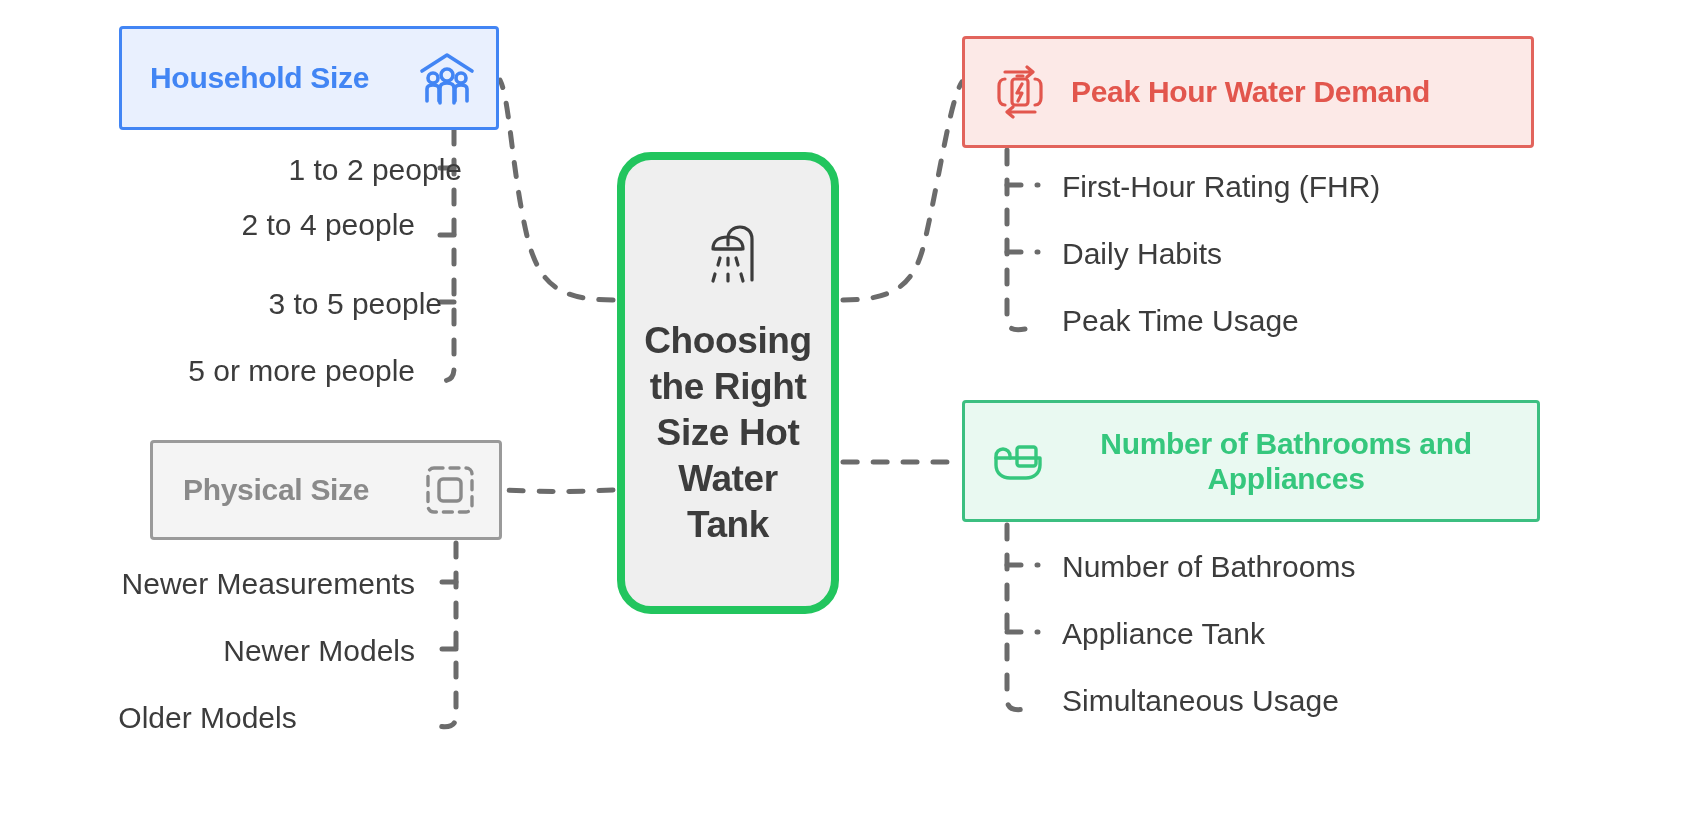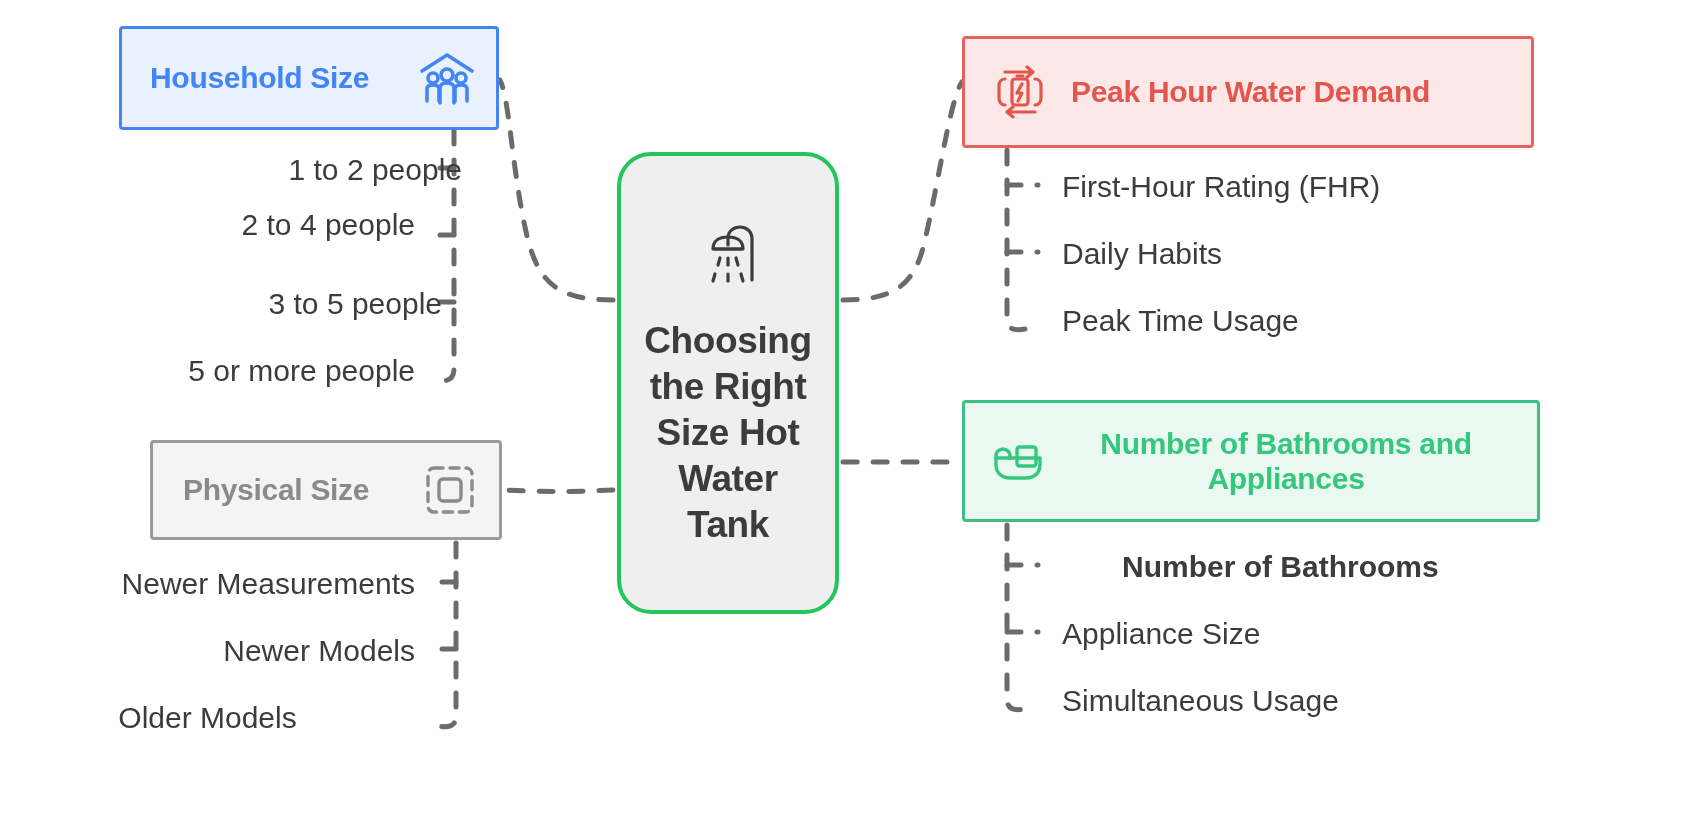--- a/index.html
+++ b/index.html
@@ -25,21 +25,21 @@
   }
 
   
   .center-node {
     position: absolute;
     left: 617px;
     top: 152px;
     width: 222px;
     height: 462px;
     background: #efefef;
-    border: 4px solid #22c55e;
+    border: 8px solid #22c55e;
     border-radius: 34px;
     box-sizing: border-box;
     display: flex;
     flex-direction: column;
     align-items: center;
     justify-content: center;
     gap: 14px;
     z-index: 3;
   }
   .center-icon { display:block; }
@@ -129,21 +129,21 @@
 
   #leaf-ps-0 { left: 0px; top: 569px; width: 415px; text-align: right; }
   #leaf-ps-1 { left: 0px; top: 636px; width: 415px; text-align: right; }
   #leaf-ps-2 { left: 0px; top: 703px; width: 415px; text-align: center; }
 
   
   #leaf-pk-0 { left: 1062px; top: 172px; }
   #leaf-pk-1 { left: 1062px; top: 239px; }
   #leaf-pk-2 { left: 1062px; top: 306px; }
 
-  #leaf-bt-0 { left: 1122px; top: 552px; font-weight: bold; }
+  #leaf-bt-0 { left: 1062px; top: 552px; }
   #leaf-bt-1 { left: 1062px; top: 619px; }
   #leaf-bt-2 { left: 1062px; top: 686px; }
 </style>
 </head>
 <body>
 
 <div id="canvas">
 
   <svg id="wires" viewBox="0 0 1682 818" xmlns="http://www.w3.org/2000/svg">
     <g fill="none" stroke="#6b6b6b" stroke-width="5" stroke-linecap="round" stroke-dasharray="14 16">
@@ -250,16 +250,16 @@
 
   <div class="leaf" id="leaf-ps-0">Newer Measurements</div>
   <div class="leaf" id="leaf-ps-1">Newer Models</div>
   <div class="leaf" id="leaf-ps-2">Older Models</div>
 
   <div class="leaf" id="leaf-pk-0">First-Hour Rating (FHR)</div>
   <div class="leaf" id="leaf-pk-1">Daily Habits</div>
   <div class="leaf" id="leaf-pk-2">Peak Time Usage</div>
 
   <div class="leaf" id="leaf-bt-0">Number of Bathrooms</div>
-  <div class="leaf" id="leaf-bt-1">Appliance Size</div>
+  <div class="leaf" id="leaf-bt-1">Appliance Tank</div>
   <div class="leaf" id="leaf-bt-2">Simultaneous Usage</div>
 
 </div>
 
 </body></html>

